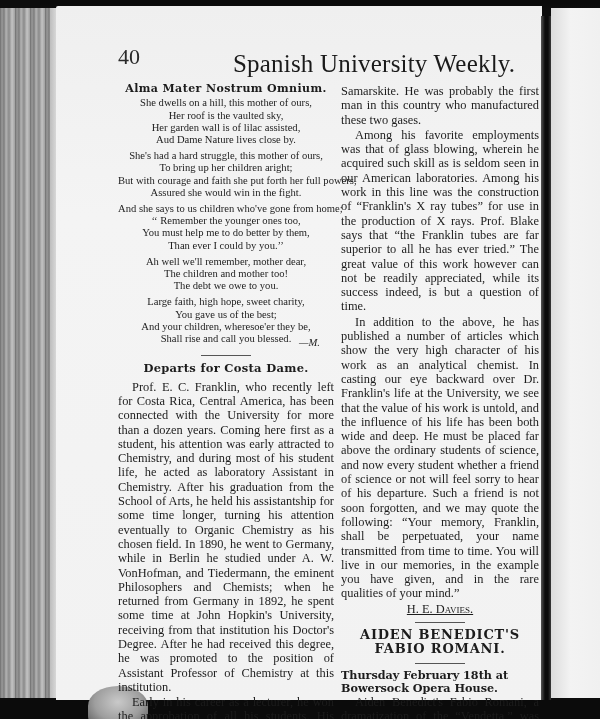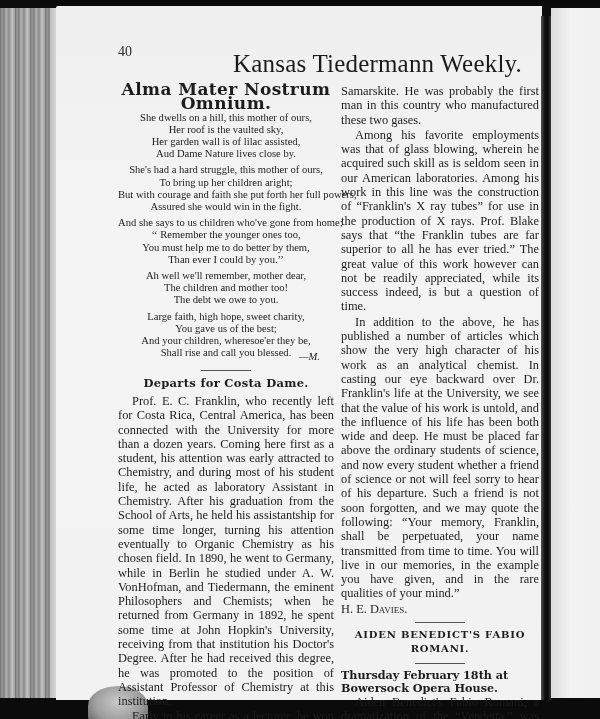--- a/index.html
+++ b/index.html
@@ -42,70 +42,70 @@
   .thumb {
     position:absolute; left:88px; top:686px; width:60px; height:40px;
     background:radial-gradient(ellipse at 50% 40%,#c9c9c9 0%,#9e9e9e 55%,#5a5a5a 100%);
     border-radius:50% 50% 10px 10px;
   }
 
   .header {
     position:absolute; left:118px; top:44px; width:420px; height:36px;
   }
   .page-number {
-    position:absolute; left:0; top:0; font-size:14px; color:#2a2a2a;
+    position:absolute; left:0; top:0; font-size:22px; color:#2a2a2a;
   }
   .masthead {
     position:absolute; left:115px; top:6px; font-size:25px; color:#1a1a1a; letter-spacing:0.2px;
   }
 
   .col {
     position:absolute; font-size:12.4px; line-height:14.3px; text-align:justify;
   }
   .col-left { left:118px; top:82px; width:216px; }
   .col-right { left:341px; top:84px; width:198px; }
 
   .poem-title {
-    text-align:center; font-weight:bold; font-size:17px; letter-spacing:0.4px;
+    text-align:center; font-weight:bold; font-size:11px; letter-spacing:0.4px;
     font-family:"DejaVu Serif", serif; margin:0 0 1px 0;
   }
   .poem { font-size:10.6px; line-height:12.2px; text-align:center; }
   .stanza { margin-bottom:4px; }
   .stanza div { white-space:nowrap; }
   .signature { text-align:right; font-style:italic; padding-right:14px; margin-top:-12px; }
 
   .rule { width:50px; height:1px; background:#555; margin:6px auto 5px auto; }
   .section-head {
     text-align:center; font-weight:bold; font-size:11.5px; letter-spacing:0.3px;
     font-family:"DejaVu Serif", serif; margin:2px 0 4px 0;
   }
-  .caps-head { font-size:10px; letter-spacing:0.8px; }
+  .caps-head { font-size:13px; letter-spacing:0.8px; }
   .subhead {
     text-align:left; font-weight:bold; font-size:11.2px; line-height:13px;
     font-family:"DejaVu Serif", serif; margin-bottom:0;
   }
   p { margin:0; text-indent:14px; }
   p + p { margin-top:1px; }
-  .sig-line { display:flex; justify-content:flex-start; text-indent:0; }
+  .sig-line { display:flex; justify-content:center; text-indent:0;text-decoration:underline; }
   .smallcaps { font-variant:small-caps; }
 </style>
 </head>
 <body>
 
 <div class="top-shadow"></div>
 <div class="page-stack"></div>
 <div class="page"></div>
 <div class="gutter"></div>
 <div class="next-page"></div>
 <div class="bottom-band"></div>
 <div class="thumb"></div>
 
 <div class="header">
   <span class="page-number">40</span>
-  <span class="masthead">Kansas Tiedermann Weekly.</span>
+  <span class="masthead">Spanish University Weekly.</span>
 </div>
 
 <div class="col col-left">
   <div class="poem-title">Alma Mater Nostrum Omnium.</div>
   <div class="poem" id="poem">
       <div class="stanza">
         <div>She dwells on a hill, this mother of ours,</div>
         <div>Her roof is the vaulted sky,</div>
         <div>Her garden wall is of lilac assisted,</div>
         <div>Aud Dame Nature lives close by.</div>

